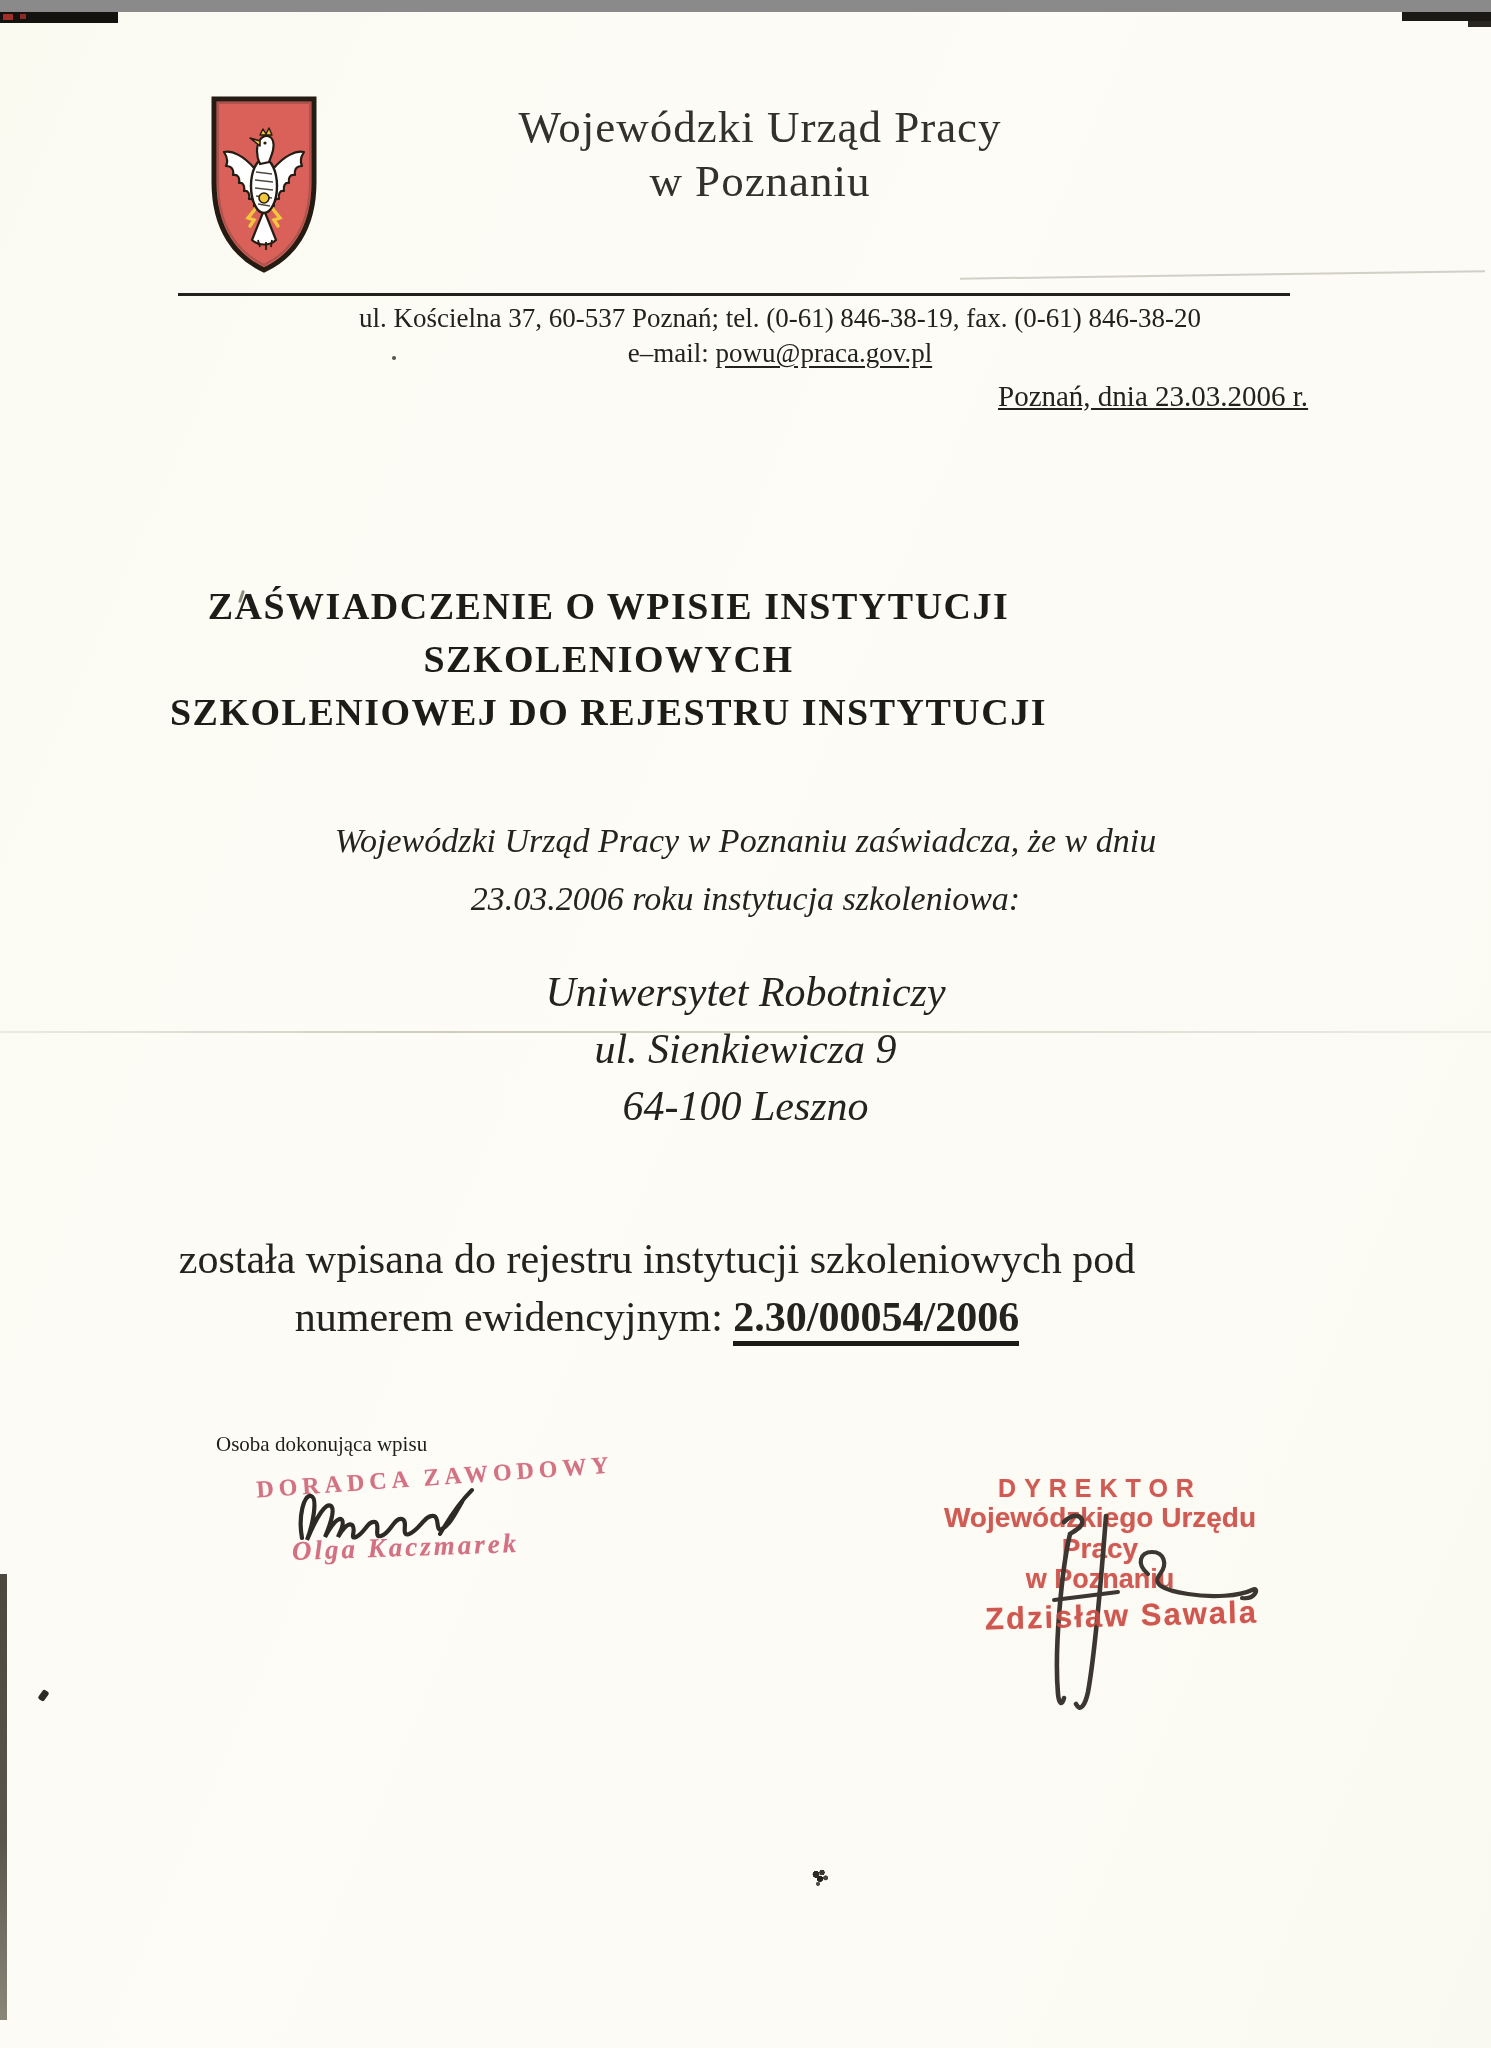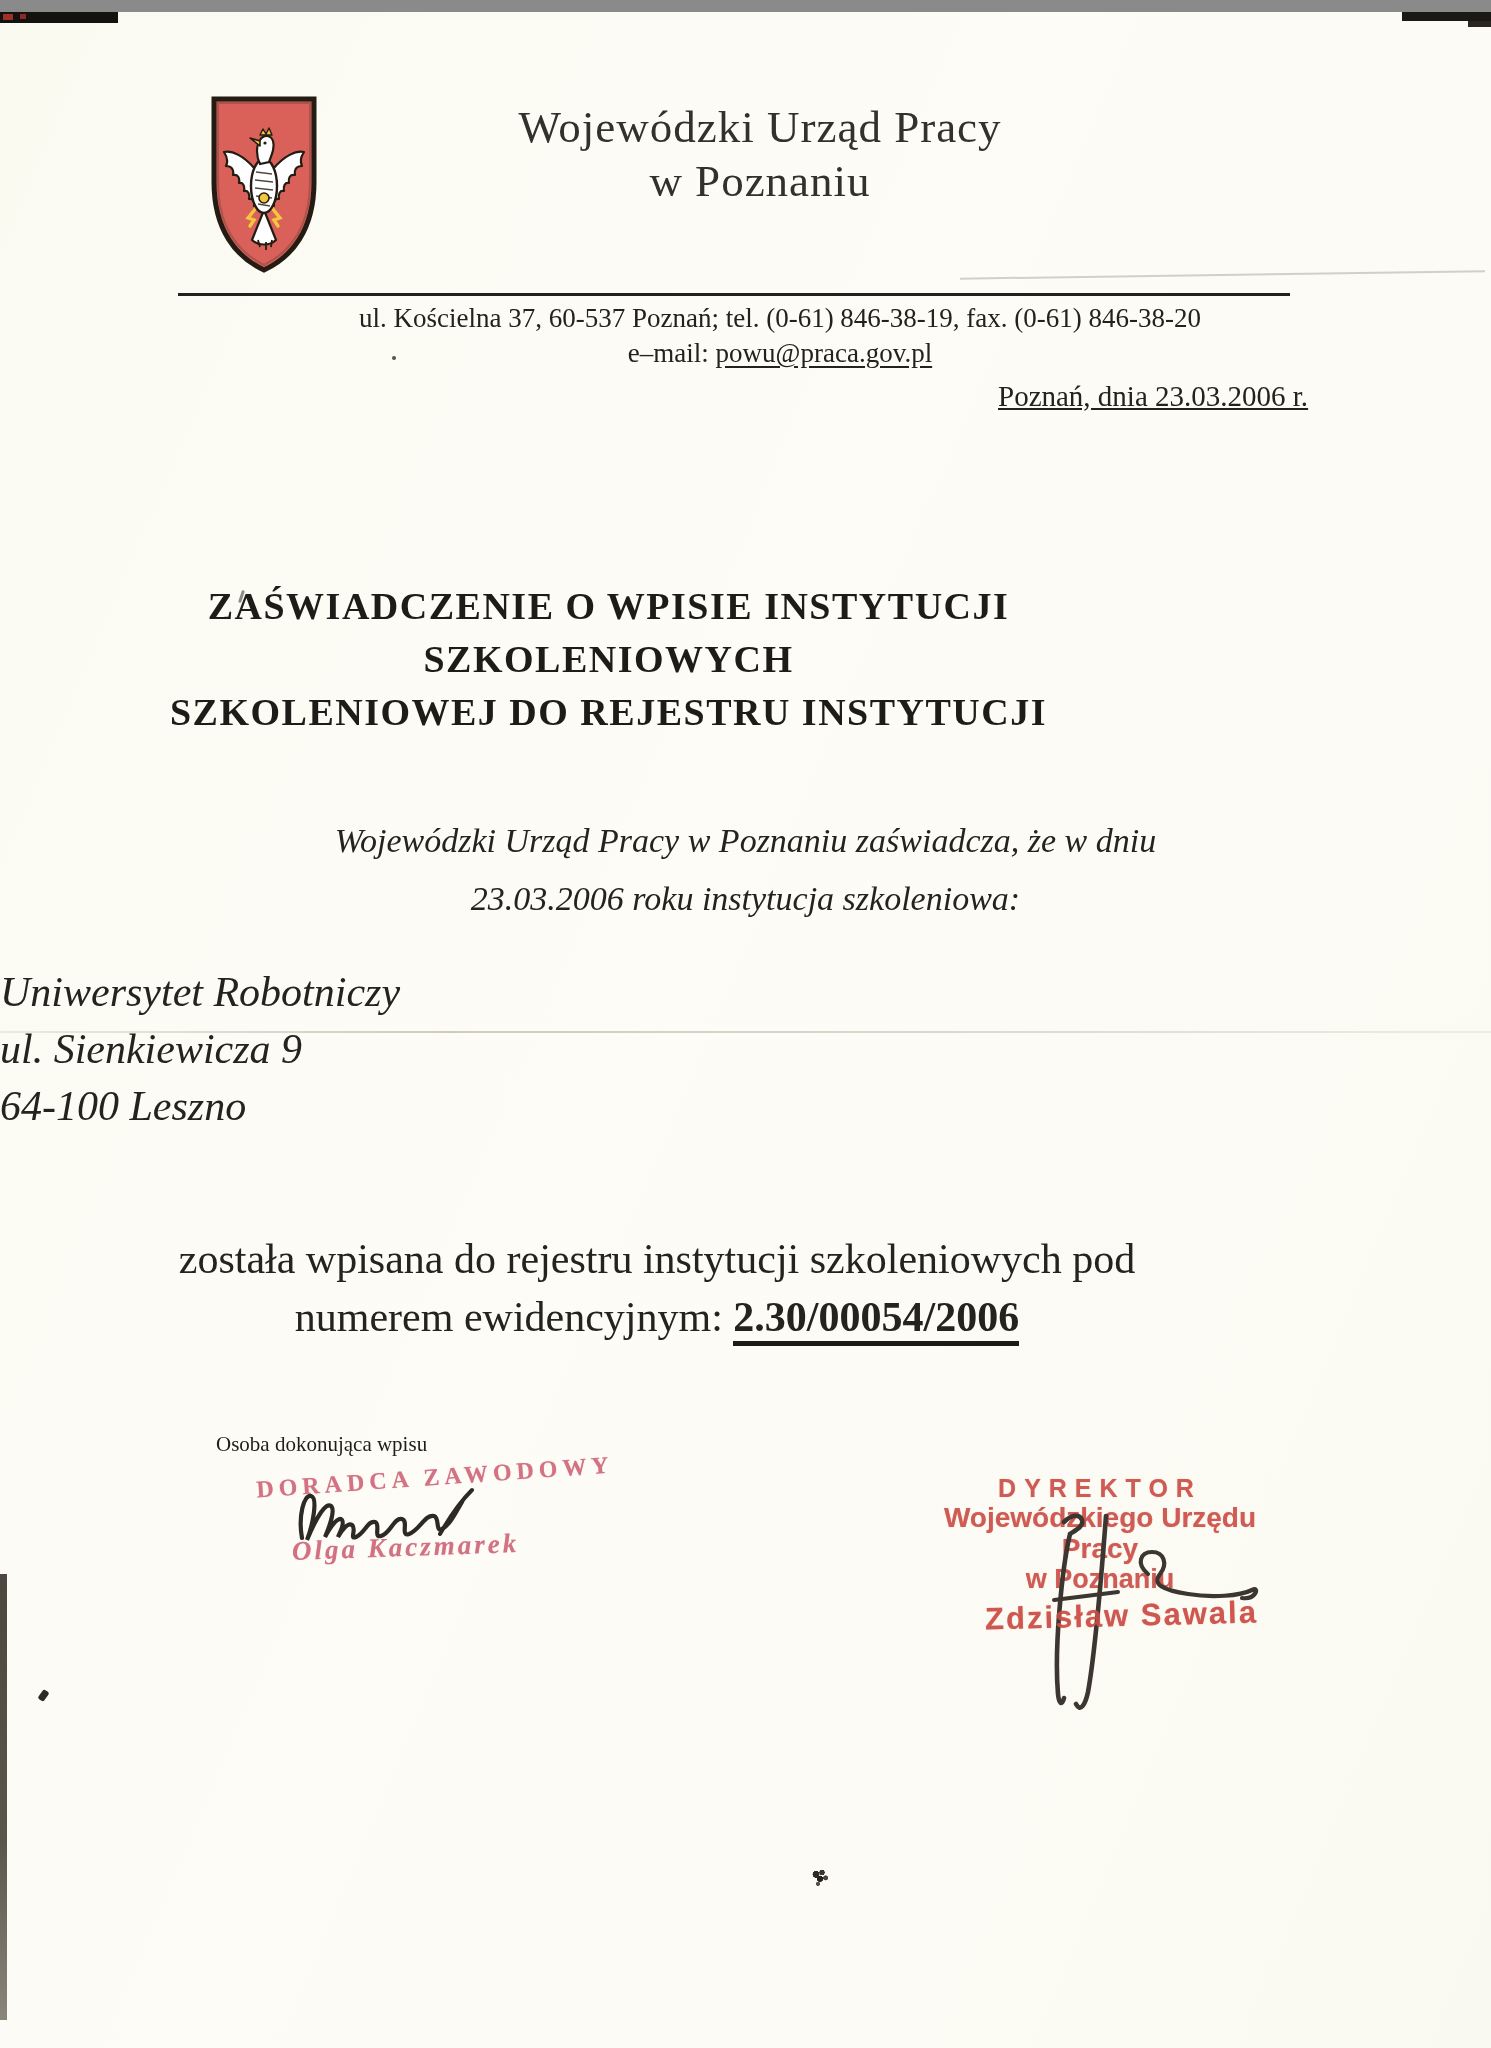--- a/index.html
+++ b/index.html
@@ -47,21 +47,21 @@
   .contact .addr{font-size:27px;line-height:32px;}
   .contact .mail{font-size:27px;line-height:34px;margin-top:2px;}
   .contact .mail .mail-addr{text-decoration:underline;text-underline-offset:4px;}
   .dateline{position:absolute;left:998px;top:368px;width:340px;font-size:29px;color:#23221d;text-decoration:underline;}
   
   .doc-title{position:absolute;left:0;top:568px;width:1217px;text-align:center;
     font-weight:bold;font-size:38px;line-height:53px;letter-spacing:1.5px;color:#1d1c18;}
   
   .intro{position:absolute;left:0;top:800px;width:1491px;text-align:center;
     font-style:italic;font-size:34px;line-height:58px;color:#24231e;}
-  .institution{position:absolute;left:0;top:952px;width:1491px;text-align:left;
+  .institution{position:absolute;left:0;top:952px;width:1491px;text-align:center;
     font-style:italic;font-size:42px;line-height:57px;color:#24231e;}
   .registration{position:absolute;left:0;top:1218px;width:1314px;text-align:center;
     font-size:42px;line-height:58px;color:#24231e;}
   .reg-number{font-weight:bold;border-bottom:5px solid #1c1b17;padding-bottom:1px;}
   
   .caption-left{position:absolute;left:216px;top:1420px;font-size:21px;color:#1f1e1a;}
   .stamp{text-shadow:0 0 1px rgba(210,90,110,.45);}
   .stamp-doradca{position:absolute;left:256px;top:1452px;font-weight:bold;font-size:24px;
     letter-spacing:5px;color:#cf6779;opacity:.92;transform:rotate(-4deg);}
   .stamp-olga{position:absolute;left:292px;top:1520px;font-weight:bold;font-style:italic;

